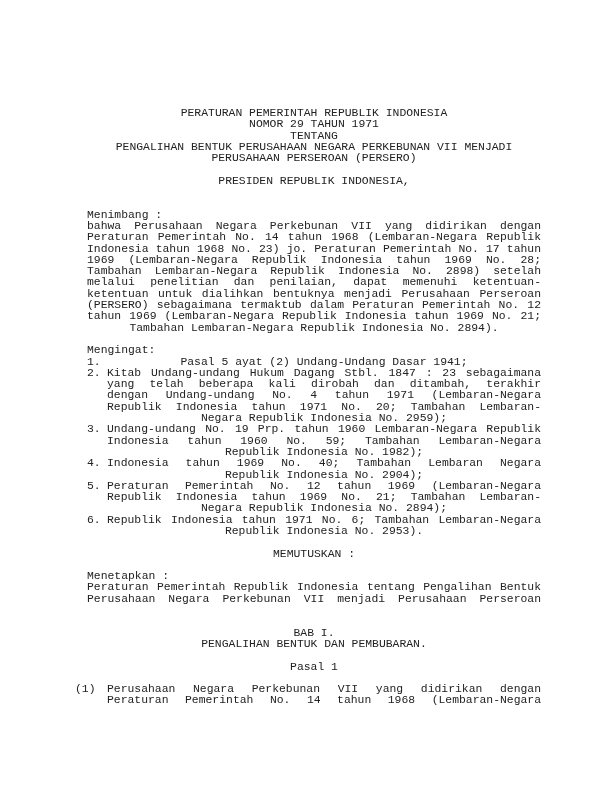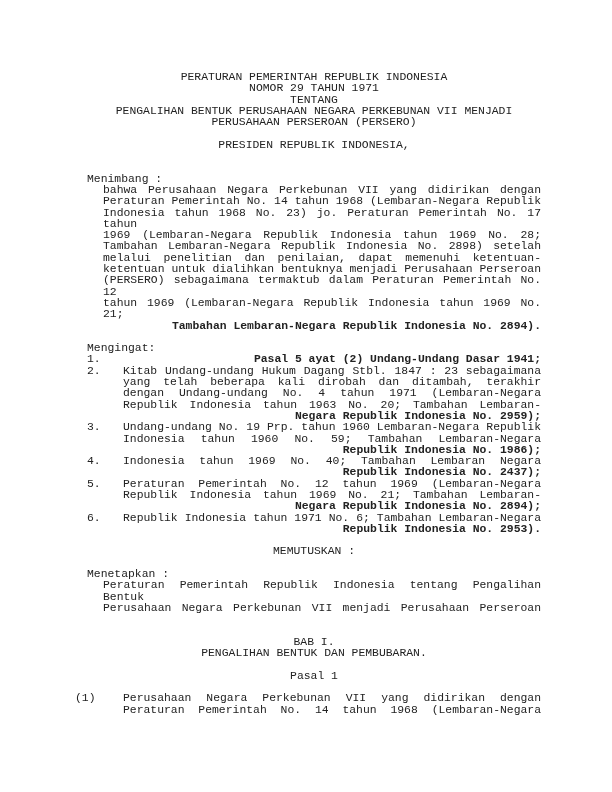--- a/index.html
+++ b/index.html
@@ -3,24 +3,24 @@
 <meta charset="utf-8">
 <style>
   html, body { margin: 0; padding: 0; background: #ffffff; }
   body { width: 612px; height: 792px; overflow: hidden; position: relative; }
   .page {
     position: absolute; left: 87px; top: 72px; width: 454px;
     font-family: "Liberation Mono", "DejaVu Sans Mono", monospace;
     font-size: 11.4px; line-height: 11.3px; color: #222;
   }
   .center { text-align: center; white-space: pre; }
-  .title-block { margin-left: 0; }
+  .title-block { margin-left: 0; margin-top: 36px; }
   .gap { height: 11.3px; }
-  .just-line { display: block; text-align: justify; text-align-last: justify; white-space: normal; margin-left: 16px; }
-  .last-line { display: block; text-align: right; font-weight: bold; }
+  .just-line { display: block; text-align: justify; text-align-last: justify; white-space: normal; }
+  .last-line { display: block; text-align: center; }
   .list-item { display: flex; }
   .list-num { width: 20px; flex: none; }
   .list-body { flex: 1; }
   .para-num { width: 32px; flex: none; margin-left: -12px; }
 </style>
 </head>
 <body>
 
 <div class="page">
 
@@ -60,39 +60,39 @@
         <span class="last-line">Pasal 5 ayat (2) Undang-Undang Dasar 1941;</span>
       </div>
     </div>
 
     <div class="list-item">
       <span class="list-num">2.</span>
       <div class="list-body">
         <span class="just-line">Kitab Undang-undang Hukum Dagang Stbl. 1847 : 23 sebagaimana</span>
         <span class="just-line">yang telah beberapa kali dirobah dan ditambah, terakhir</span>
         <span class="just-line">dengan Undang-undang No. 4 tahun 1971 (Lembaran-Negara</span>
-        <span class="just-line">Republik Indonesia tahun 1963 No. 20; Tambahan Lembaran-</span>
+        <span class="just-line">Republik Indonesia tahun 1971 No. 20; Tambahan Lembaran-</span>
         <span class="last-line">Negara Republik Indonesia No. 2959);</span>
       </div>
     </div>
 
     <div class="list-item">
       <span class="list-num">3.</span>
       <div class="list-body">
         <span class="just-line">Undang-undang No. 19 Prp. tahun 1960 Lembaran-Negara Republik</span>
         <span class="just-line">Indonesia tahun 1960 No. 59; Tambahan Lembaran-Negara</span>
-        <span class="last-line">Republik Indonesia No. 1986);</span>
+        <span class="last-line">Republik Indonesia No. 1982);</span>
       </div>
     </div>
 
     <div class="list-item">
       <span class="list-num">4.</span>
       <div class="list-body">
         <span class="just-line">Indonesia tahun 1969 No. 40; Tambahan Lembaran Negara</span>
-        <span class="last-line">Republik Indonesia No. 2437);</span>
+        <span class="last-line">Republik Indonesia No. 2904);</span>
       </div>
     </div>
 
     <div class="list-item">
       <span class="list-num">5.</span>
       <div class="list-body">
         <span class="just-line">Peraturan Pemerintah No. 12 tahun 1969 (Lembaran-Negara</span>
         <span class="just-line">Republik Indonesia tahun 1969 No. 21; Tambahan Lembaran-</span>
         <span class="last-line">Negara Republik Indonesia No. 2894);</span>
       </div>

